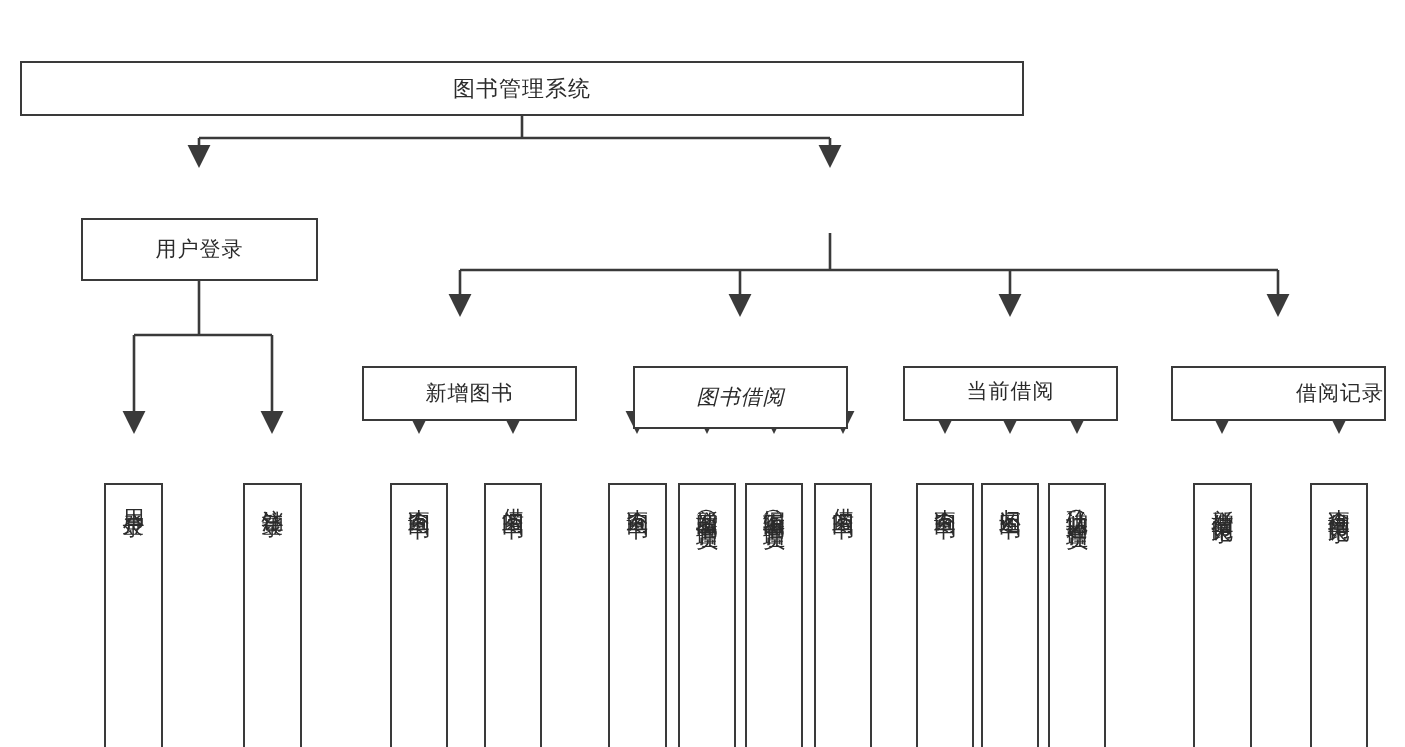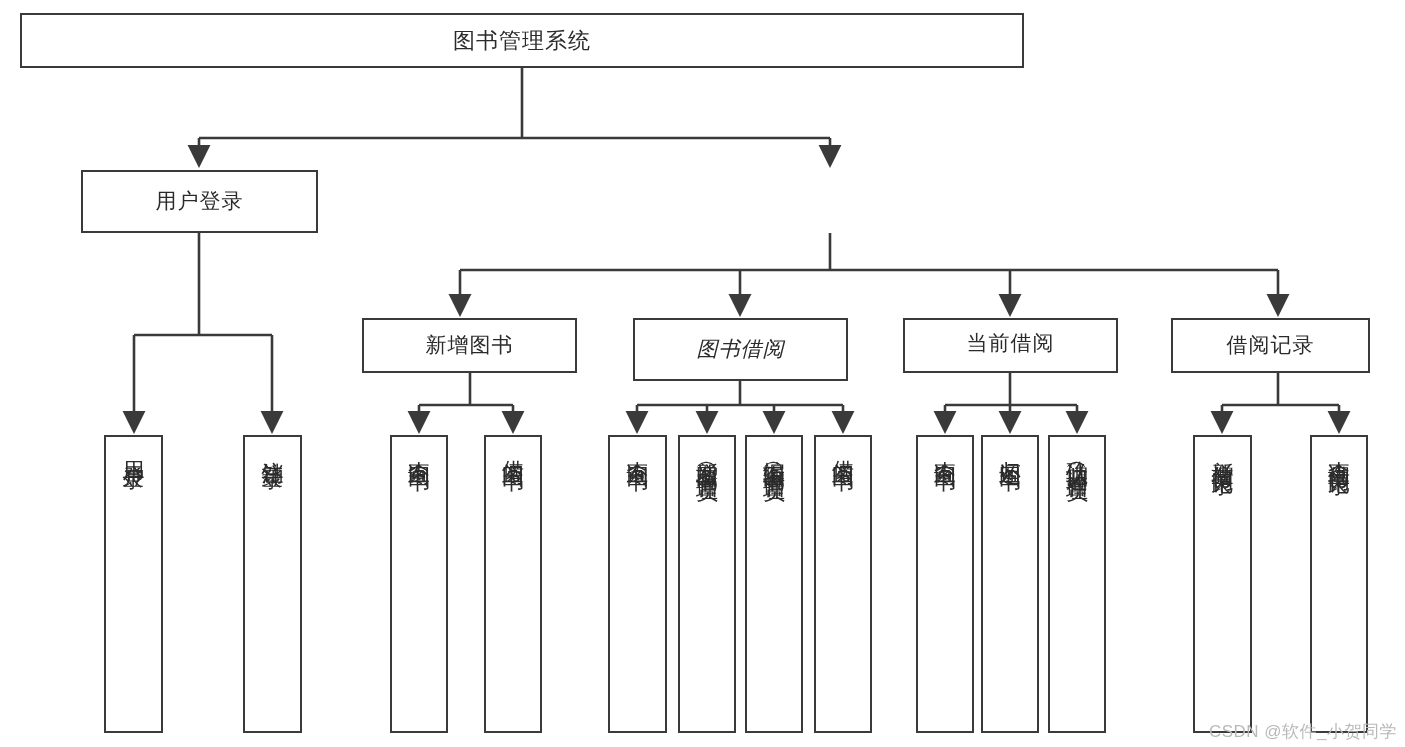--- a/index.html
+++ b/index.html
@@ -15,20 +15,21 @@
 
   .node{
     position:absolute;
     box-sizing:border-box;
     background:#ffffff;
     border:2px solid #3a3a3a;
     display:flex;
     align-items:center;
     justify-content:center;
     color:#2b2b2b;
+    margin-top:48px;
   }
   .node .lbl{
     display:block;
     text-align:center;
     line-height:1.25;
     white-space:pre;
   }
   
   .h-node .lbl{
     font-size:21px;
@@ -124,21 +125,21 @@
 
   <div class="node h-node" style="left:362px;top:318px;width:215px;height:55px;">
     <span class="lbl">新增图书</span>
   </div>
   <div class="node h-node" style="left:633px;top:318px;width:215px;height:63px;font-style:italic;">
     <span class="lbl">图书借阅</span>
   </div>
   <div class="node h-node" style="left:903px;top:318px;width:215px;height:55px;font-family:Liberation Mono, monospace;">
     <span class="lbl">当前借阅</span>
   </div>
-  <div class="node h-node" style="left:1171px;top:318px;width:199px;height:55px;">
+  <div class="node h-node" style="left:1171px;top:318px;width:215px;height:55px;justify-content:flex-end;">
     <span class="lbl">借阅记录</span>
   </div>
 
   <div class="node v-node" style="left:104px;top:435px;width:59px;height:298px;">
     <span class="lbl">用户登录</span>
   </div>
   <div class="node v-node" style="left:243px;top:435px;width:59px;height:298px;">
     <span class="lbl">注销登录</span>
   </div>
 
@@ -172,14 +173,13 @@
     <span class="lbl">确认归还（管理员）</span>
   </div>
 
   <div class="node v-node" style="left:1193px;top:435px;width:59px;height:298px;">
     <span class="lbl">新增借阅记录</span>
   </div>
   <div class="node v-node" style="left:1310px;top:435px;width:58px;height:298px;">
     <span class="lbl">查询借阅记录</span>
   </div>
 
-  <div id="watermark">CSDN @软件_小贺同学</div>
 </div>
 
 </body></html>

